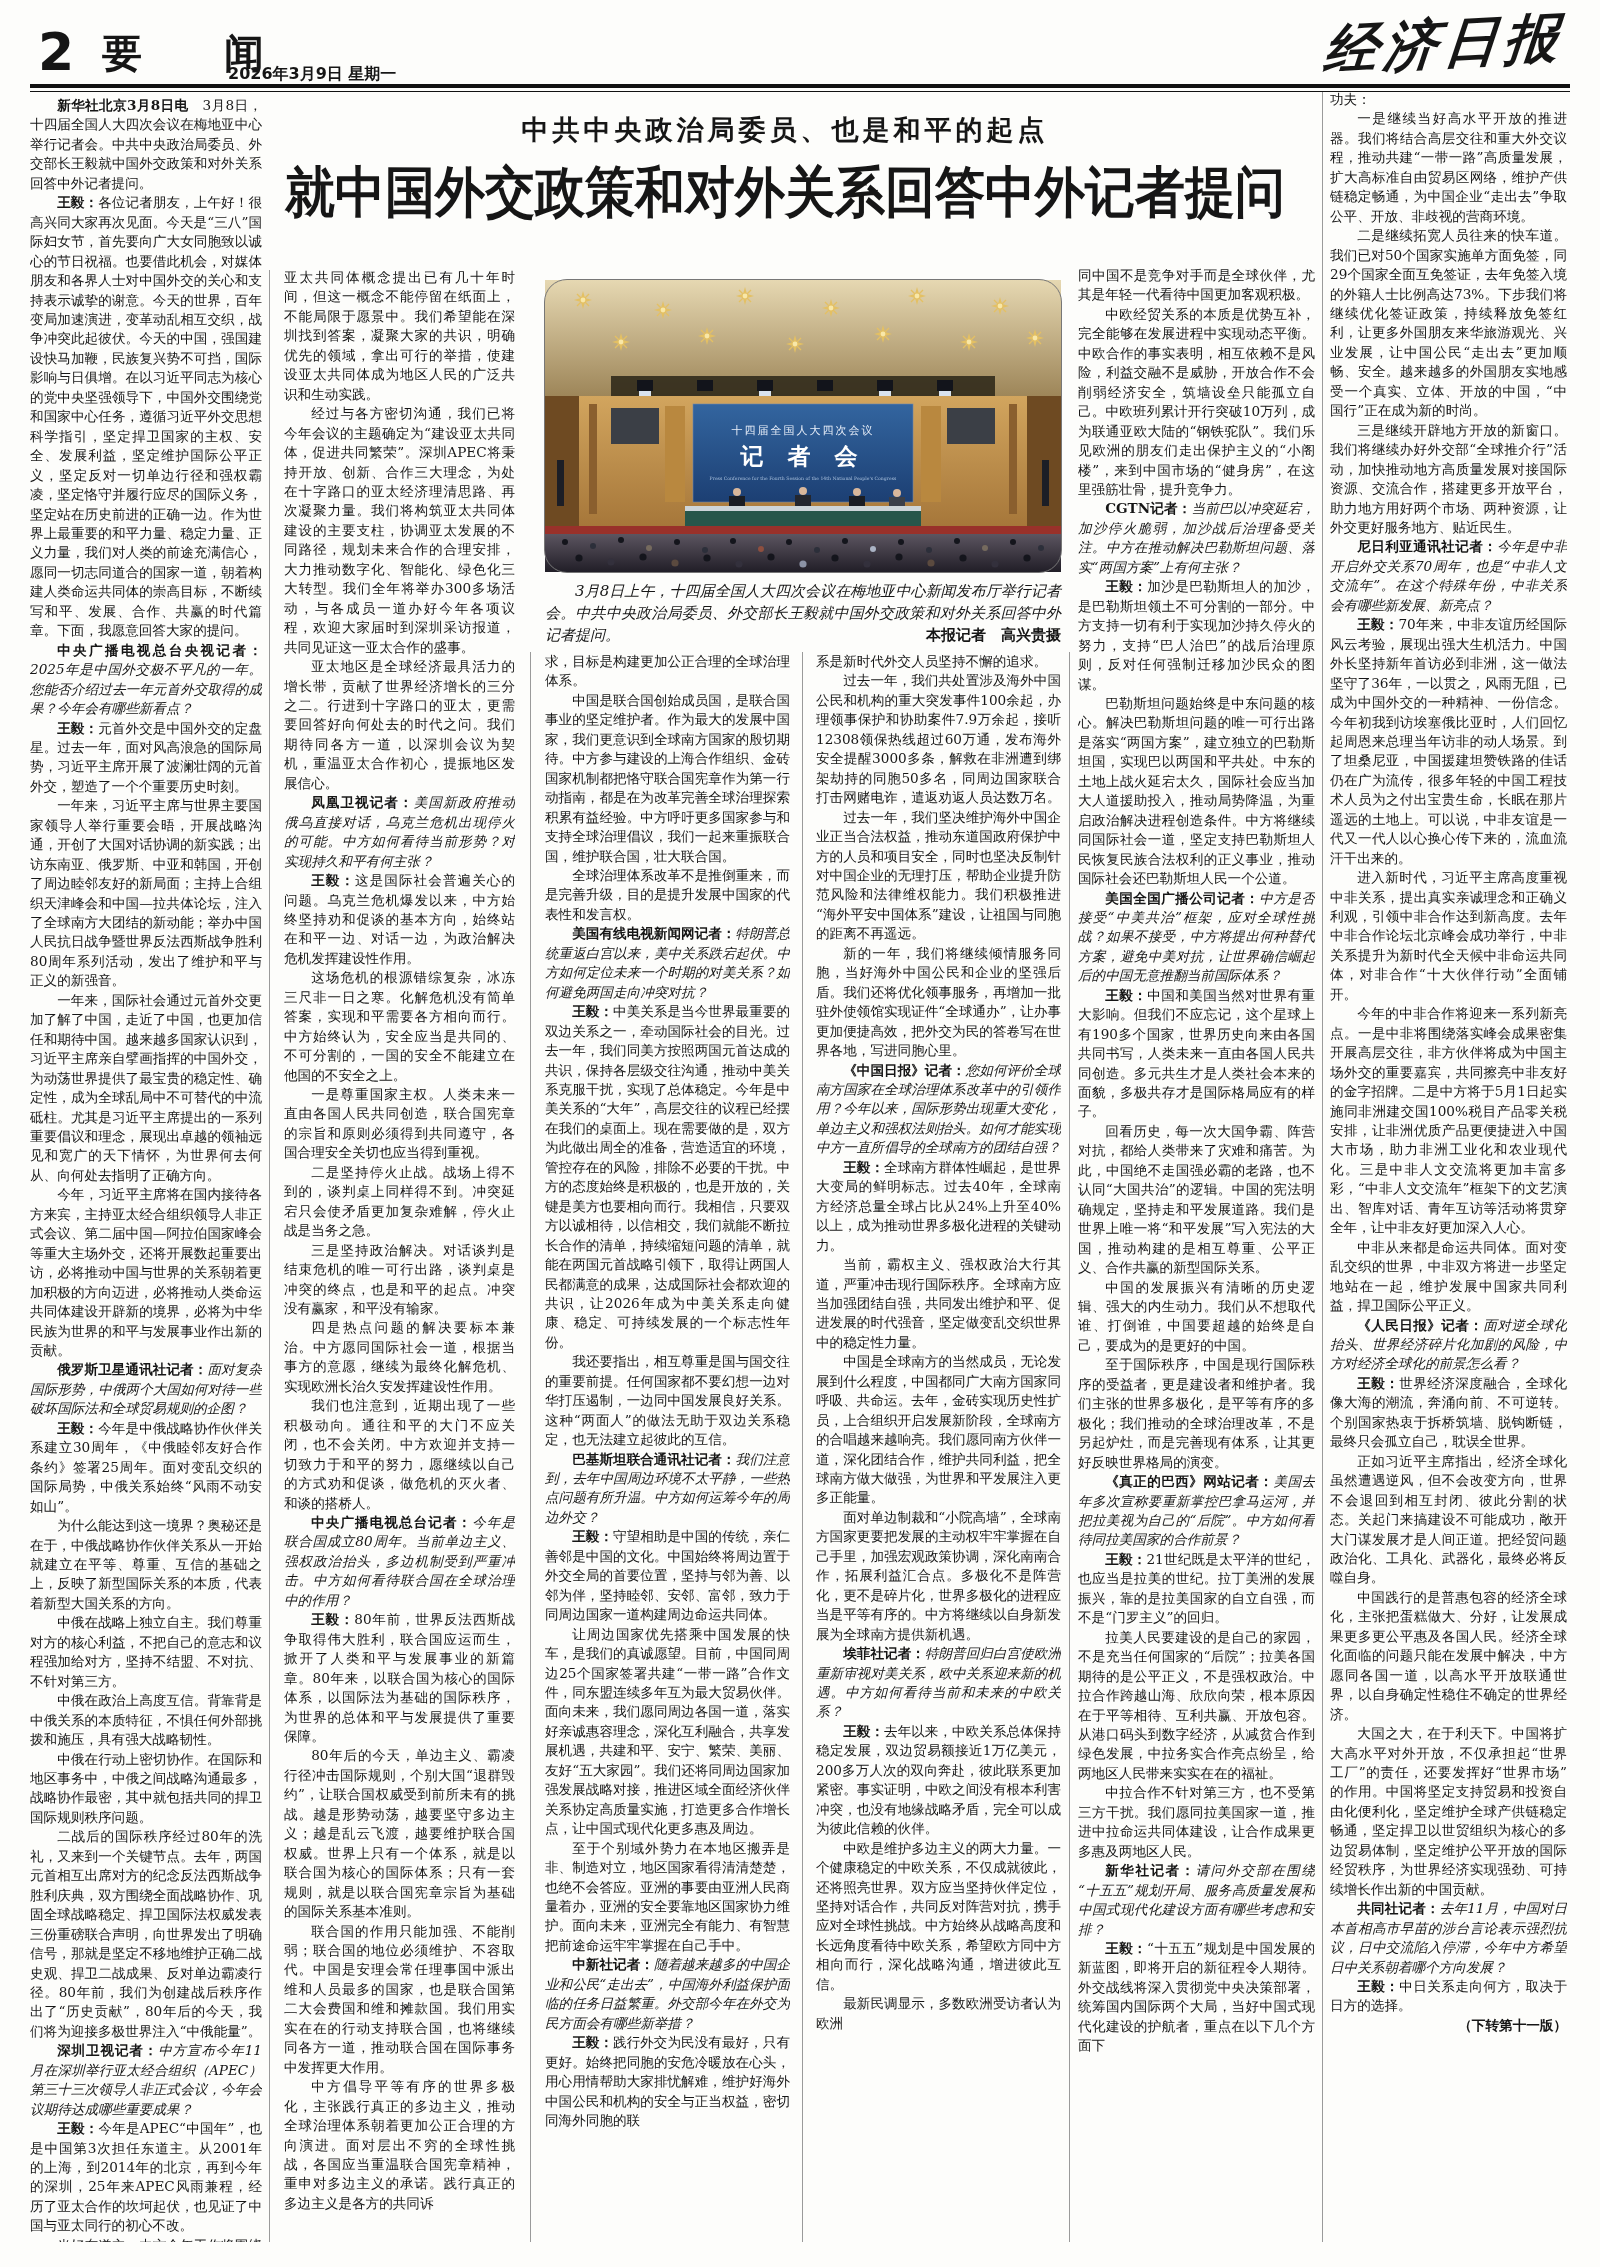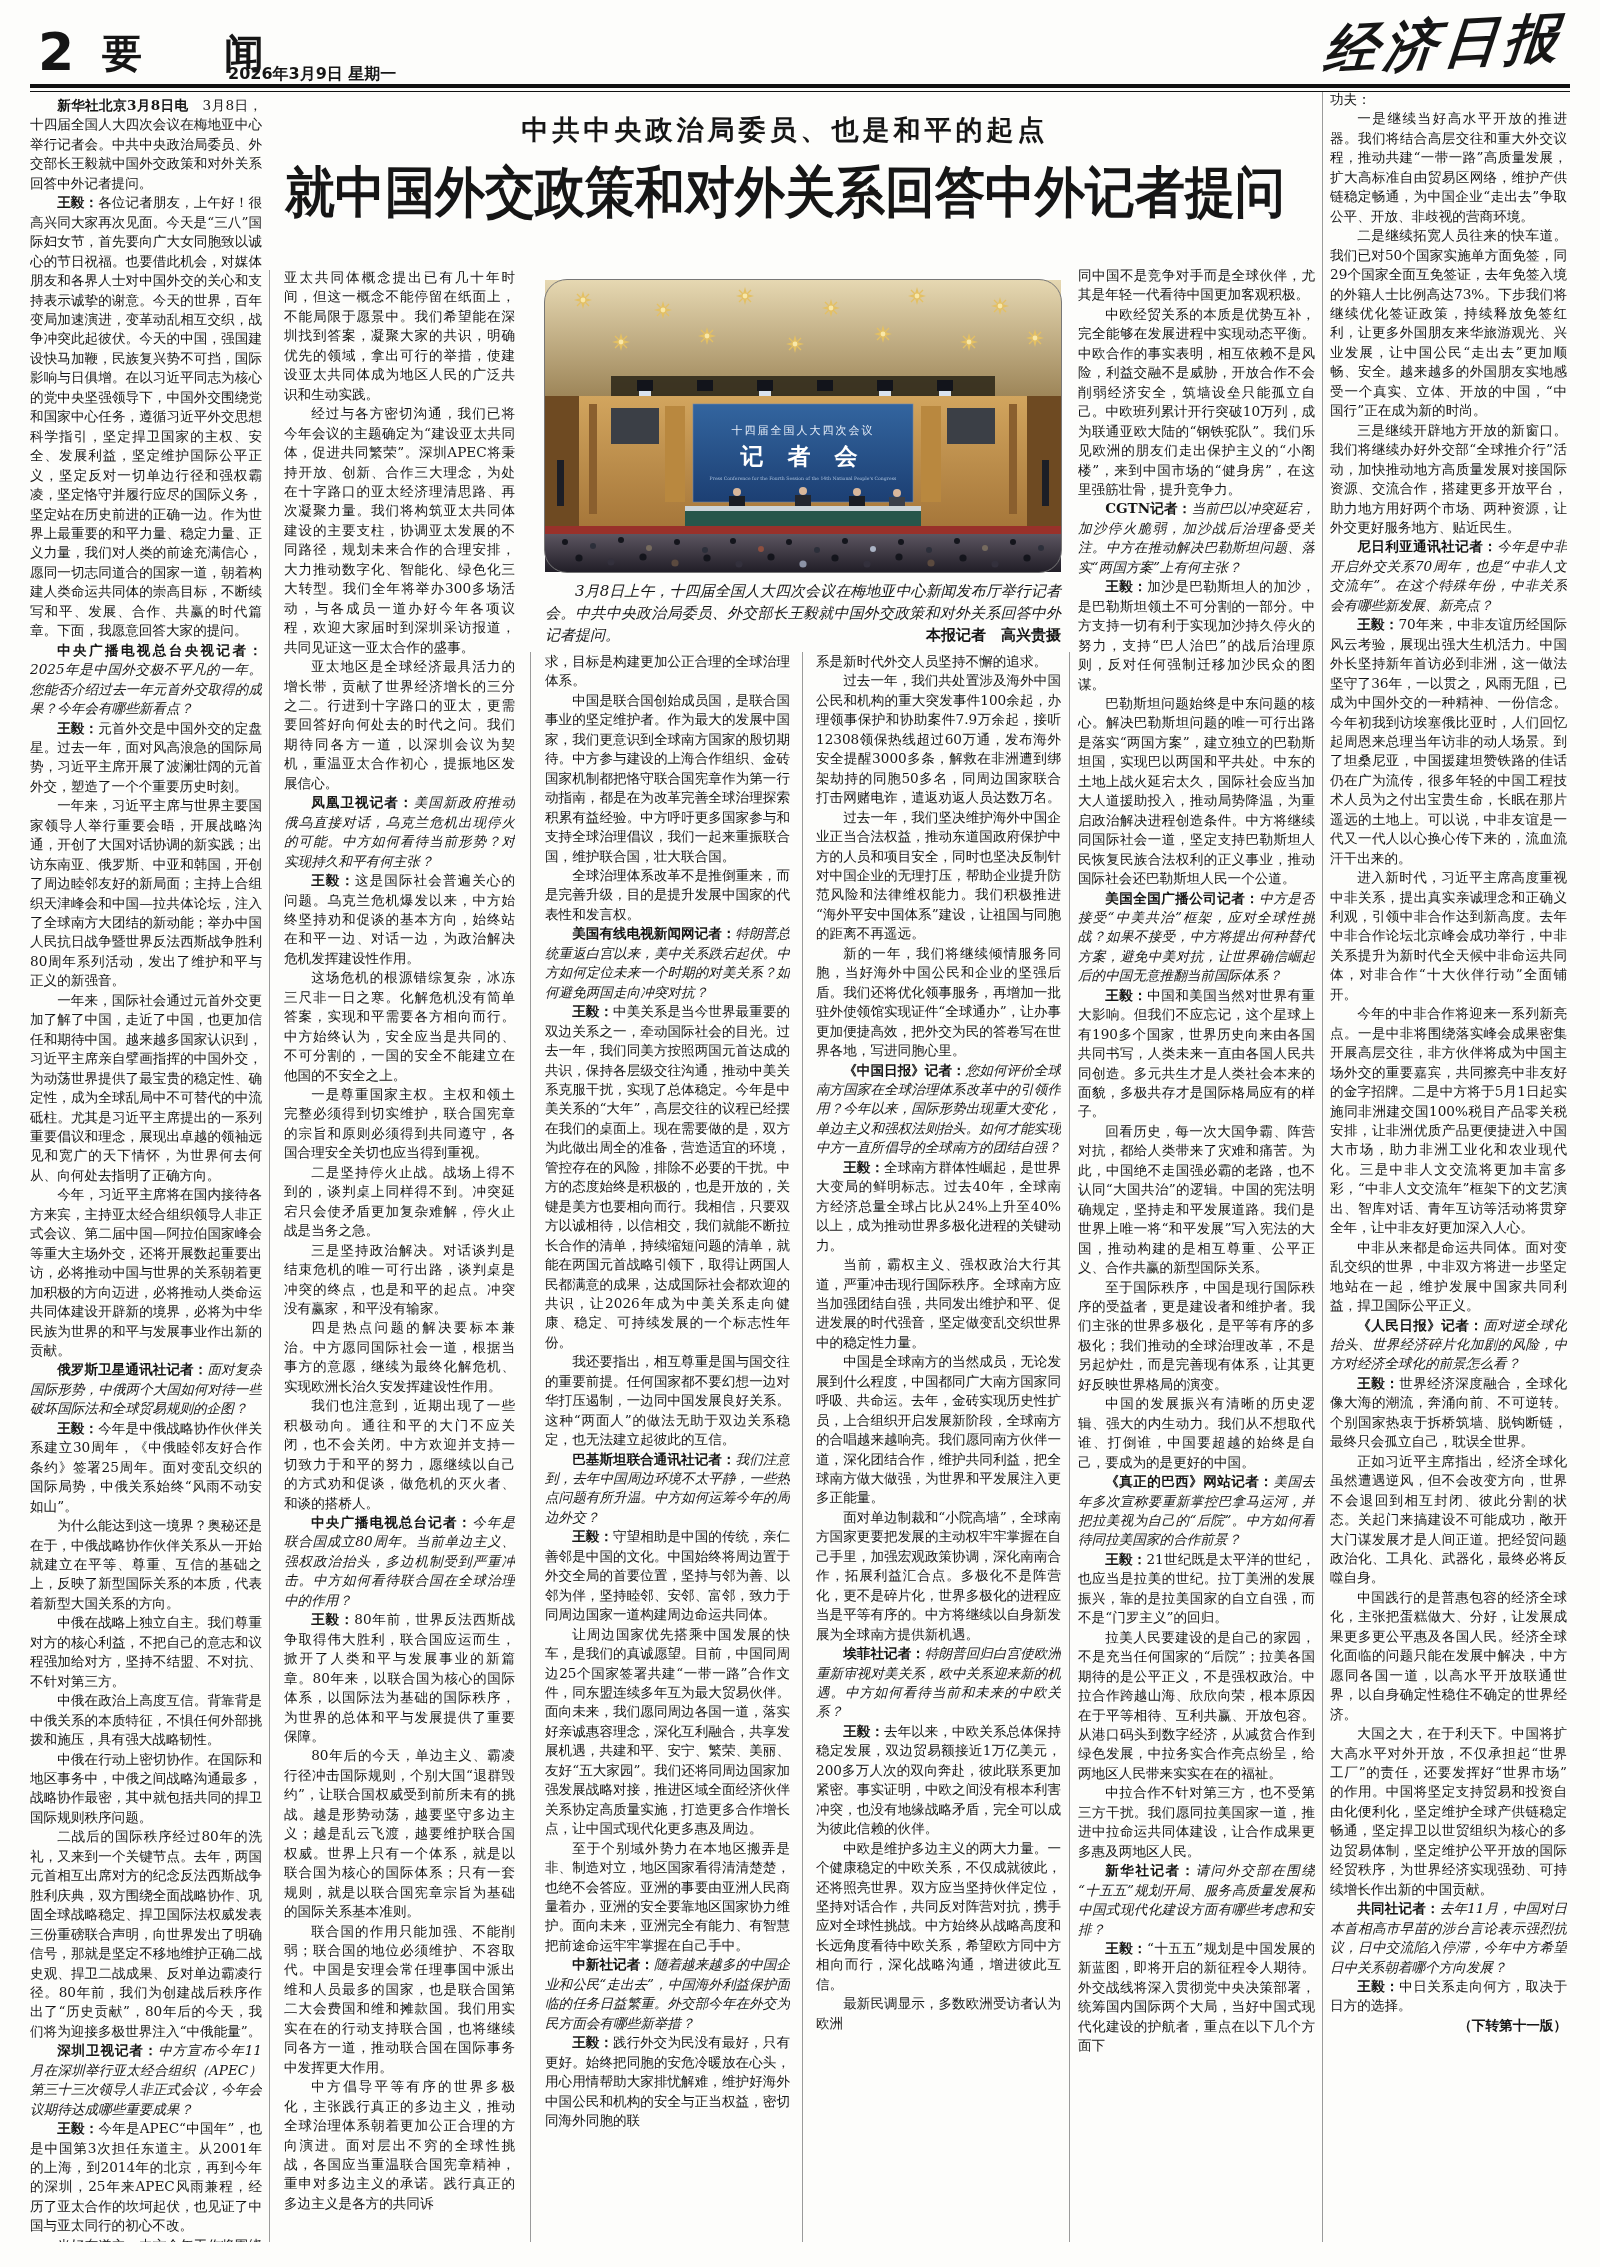--- a/index.html
+++ b/index.html
@@ -198,21 +198,21 @@
       <p class="para normal"><b class="pfx">王毅：</b>今年是APEC“中国年”，也是中国第3次担任东道主。从2001年的上海，到2014年的北京，再到今年的深圳，25年来APEC风雨兼程，经历了亚太合作的坎坷起伏，也见证了中国与亚太同行的初心不改。</p>
       <p class="para normal">当好东道主，中方全年工作将围绕一个中心展开，那就是把建设</p>
     </div>
   <div id="col-2" class="col">
       <p class="para cont">亚太共同体概念提出已有几十年时间，但这一概念不能停留在纸面上，不能局限于愿景中。我们希望能在深圳找到答案，凝聚大家的共识，明确优先的领域，拿出可行的举措，使建设亚太共同体成为地区人民的广泛共识和生动实践。</p>
       <p class="para normal">经过与各方密切沟通，我们已将今年会议的主题确定为“建设亚太共同体，促进共同繁荣”。深圳APEC将秉持开放、创新、合作三大理念，为处在十字路口的亚太经济理清思路、再次凝聚力量。我们将构筑亚太共同体建设的主要支柱，协调亚太发展的不同路径，规划未来合作的合理安排，大力推动数字化、智能化、绿色化三大转型。我们全年将举办300多场活动，与各成员一道办好今年各项议程，欢迎大家届时到深圳采访报道，共同见证这一亚太合作的盛事。</p>
       <p class="para normal">亚太地区是全球经济最具活力的增长带，贡献了世界经济增长的三分之二。行进到十字路口的亚太，更需要回答好向何处去的时代之问。我们期待同各方一道，以深圳会议为契机，重温亚太合作初心，提振地区发展信心。</p>
       <p class="para q"><b class="pfx">凤凰卫视记者：</b>美国新政府推动俄乌直接对话，乌克兰危机出现停火的可能。中方如何看待当前形势？对实现持久和平有何主张？</p>
       <p class="para normal"><b class="pfx">王毅：</b>这是国际社会普遍关心的问题。乌克兰危机爆发以来，中方始终坚持劝和促谈的基本方向，始终站在和平一边、对话一边，为政治解决危机发挥建设性作用。</p>
       <p class="para normal">这场危机的根源错综复杂，冰冻三尺非一日之寒。化解危机没有简单答案，实现和平需要各方相向而行。中方始终认为，安全应当是共同的、不可分割的，一国的安全不能建立在他国的不安全之上。</p>
-      <p class="para normal">一是尊重国家主权。主权和领土完整必须得到切实维护，联合国宪章的宗旨和原则必须得到共同遵守，各国合理安全关切也应当得到重视。</p>
+      <p class="para normal">一是尊重国家主权。人类未来一直由各国人民共同创造，联合国宪章的宗旨和原则必须得到共同遵守，各国合理安全关切也应当得到重视。</p>
       <p class="para normal">二是坚持停火止战。战场上得不到的，谈判桌上同样得不到。冲突延宕只会使矛盾更加复杂难解，停火止战是当务之急。</p>
       <p class="para normal">三是坚持政治解决。对话谈判是结束危机的唯一可行出路，谈判桌是冲突的终点，也是和平的起点。冲突没有赢家，和平没有输家。</p>
       <p class="para normal">四是热点问题的解决要标本兼治。中方愿同国际社会一道，根据当事方的意愿，继续为最终化解危机、实现欧洲长治久安发挥建设性作用。</p>
       <p class="para normal">我们也注意到，近期出现了一些积极动向。通往和平的大门不应关闭，也不会关闭。中方欢迎并支持一切致力于和平的努力，愿继续以自己的方式劝和促谈，做危机的灭火者、和谈的搭桥人。</p>
       <p class="para q"><b class="pfx">中央广播电视总台记者：</b>今年是联合国成立80周年。当前单边主义、强权政治抬头，多边机制受到严重冲击。中方如何看待联合国在全球治理中的作用？</p>
       <p class="para normal"><b class="pfx">王毅：</b>80年前，世界反法西斯战争取得伟大胜利，联合国应运而生，掀开了人类和平与发展事业的新篇章。80年来，以联合国为核心的国际体系，以国际法为基础的国际秩序，为世界的总体和平与发展提供了重要保障。</p>
       <p class="para normal">80年后的今天，单边主义、霸凌行径冲击国际规则，个别大国“退群毁约”，让联合国权威受到前所未有的挑战。越是形势动荡，越要坚守多边主义；越是乱云飞渡，越要维护联合国权威。世界上只有一个体系，就是以联合国为核心的国际体系；只有一套规则，就是以联合国宪章宗旨为基础的国际关系基本准则。</p>
       <p class="para normal">联合国的作用只能加强、不能削弱；联合国的地位必须维护、不容取代。中国是安理会常任理事国中派出维和人员最多的国家，也是联合国第二大会费国和维和摊款国。我们用实实在在的行动支持联合国，也将继续同各方一道，推动联合国在国际事务中发挥更大作用。</p>
       <p class="para normal">中方倡导平等有序的世界多极化，主张践行真正的多边主义，推动全球治理体系朝着更加公正合理的方向演进。面对层出不穷的全球性挑战，各国应当重温联合国宪章精神，重申对多边主义的承诺。践行真正的多边主义是各方的共同诉</p>
     </div>
@@ -247,22 +247,22 @@
     </div>
   <div id="col-5" class="col">
       <p class="para cont">同中国不是竞争对手而是全球伙伴，尤其是年轻一代看待中国更加客观积极。</p>
       <p class="para normal">中欧经贸关系的本质是优势互补，完全能够在发展进程中实现动态平衡。中欧合作的事实表明，相互依赖不是风险，利益交融不是威胁，开放合作不会削弱经济安全，筑墙设垒只能孤立自己。中欧班列累计开行突破10万列，成为联通亚欧大陆的“钢铁驼队”。我们乐见欧洲的朋友们走出保护主义的“小阁楼”，来到中国市场的“健身房”，在这里强筋壮骨，提升竞争力。</p>
       <p class="para q"><b class="pfx">CGTN记者：</b>当前巴以冲突延宕，加沙停火脆弱，加沙战后治理备受关注。中方在推动解决巴勒斯坦问题、落实“两国方案”上有何主张？</p>
       <p class="para normal"><b class="pfx">王毅：</b>加沙是巴勒斯坦人的加沙，是巴勒斯坦领土不可分割的一部分。中方支持一切有利于实现加沙持久停火的努力，支持“巴人治巴”的战后治理原则，反对任何强制迁移加沙民众的图谋。</p>
       <p class="para normal">巴勒斯坦问题始终是中东问题的核心。解决巴勒斯坦问题的唯一可行出路是落实“两国方案”，建立独立的巴勒斯坦国，实现巴以两国和平共处。中东的土地上战火延宕太久，国际社会应当加大人道援助投入，推动局势降温，为重启政治解决进程创造条件。中方将继续同国际社会一道，坚定支持巴勒斯坦人民恢复民族合法权利的正义事业，推动国际社会还巴勒斯坦人民一个公道。</p>
       <p class="para q"><b class="pfx">美国全国广播公司记者：</b>中方是否接受“中美共治”框架，应对全球性挑战？如果不接受，中方将提出何种替代方案，避免中美对抗，让世界确信崛起后的中国无意推翻当前国际体系？</p>
       <p class="para normal"><b class="pfx">王毅：</b>中国和美国当然对世界有重大影响。但我们不应忘记，这个星球上有190多个国家，世界历史向来由各国共同书写，人类未来一直由各国人民共同创造。多元共生才是人类社会本来的面貌，多极共存才是国际格局应有的样子。</p>
       <p class="para normal">回看历史，每一次大国争霸、阵营对抗，都给人类带来了灾难和痛苦。为此，中国绝不走国强必霸的老路，也不认同“大国共治”的逻辑。中国的宪法明确规定，坚持走和平发展道路。我们是世界上唯一将“和平发展”写入宪法的大国，推动构建的是相互尊重、公平正义、合作共赢的新型国际关系。</p>
+      <p class="para normal">中国的发展振兴有清晰的历史逻辑、强大的内生动力。我们从不想取代谁、打倒谁，中国要超越的始终是自己，要成为的是更好的中国。</p>
       <p class="para normal">至于国际秩序，中国是现行国际秩序的受益者，更是建设者和维护者。我们主张的世界多极化，是平等有序的多极化；我们推动的全球治理改革，不是另起炉灶，而是完善现有体系，让其更好反映世界格局的演变。</p>
-      <p class="para normal">中国的发展振兴有清晰的历史逻辑、强大的内生动力。我们从不想取代谁、打倒谁，中国要超越的始终是自己，要成为的是更好的中国。</p>
       <p class="para q"><b class="pfx">《真正的巴西》网站记者：</b>美国去年多次宣称要重新掌控巴拿马运河，并把拉美视为自己的“后院”。中方如何看待同拉美国家的合作前景？</p>
       <p class="para normal"><b class="pfx">王毅：</b>21世纪既是太平洋的世纪，也应当是拉美的世纪。拉丁美洲的发展振兴，靠的是拉美国家的自立自强，而不是“门罗主义”的回归。</p>
       <p class="para normal">拉美人民要建设的是自己的家园，不是充当任何国家的“后院”；拉美各国期待的是公平正义，不是强权政治。中拉合作跨越山海、欣欣向荣，根本原因在于平等相待、互利共赢、开放包容。从港口码头到数字经济，从减贫合作到绿色发展，中拉务实合作亮点纷呈，给两地区人民带来实实在在的福祉。</p>
       <p class="para normal">中拉合作不针对第三方，也不受第三方干扰。我们愿同拉美国家一道，推进中拉命运共同体建设，让合作成果更多惠及两地区人民。</p>
       <p class="para q"><b class="pfx">新华社记者：</b>请问外交部在围绕“十五五”规划开局、服务高质量发展和中国式现代化建设方面有哪些考虑和安排？</p>
       <p class="para normal"><b class="pfx">王毅：</b>“十五五”规划是中国发展的新蓝图，即将开启的新征程令人期待。外交战线将深入贯彻党中央决策部署，统筹国内国际两个大局，当好中国式现代化建设的护航者，重点在以下几个方面下</p>
     </div>
   <div id="col-6" class="col">
       <p class="para cont">功夫：</p>
       <p class="para normal">一是继续当好高水平开放的推进器。我们将结合高层交往和重大外交议程，推动共建“一带一路”高质量发展，扩大高标准自由贸易区网络，维护产供链稳定畅通，为中国企业“走出去”争取公平、开放、非歧视的营商环境。</p>

